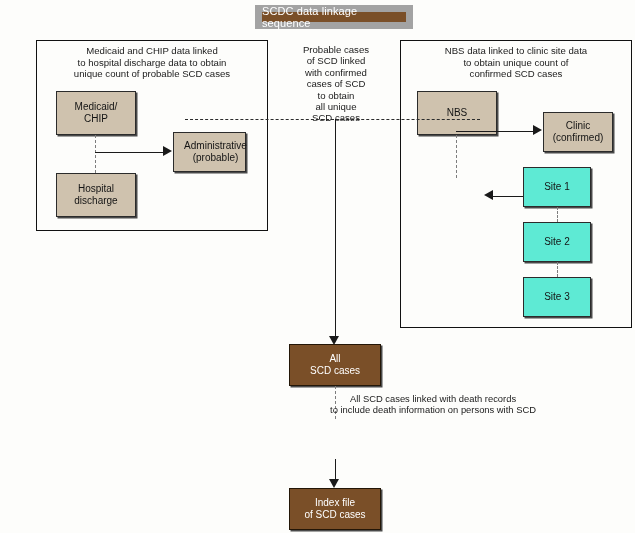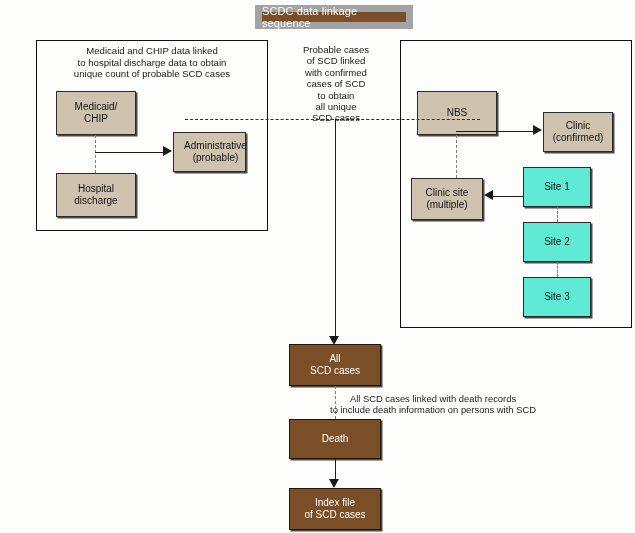--- a/index.html
+++ b/index.html
@@ -136,24 +136,24 @@
   <div class="abs node tan" id="n-hospital">Hospital<br>discharge</div>
   <div class="abs node tan" id="n-admin">Administrative<br>(probable)</div>
 
   <div class="abs vline-dash" id="l-dash-v"></div>
   <div class="abs hline-solid" id="l-arrow-h"></div>
   <div class="abs arrow-head right" id="l-arrow-head"></div>
 
   <div class="abs" id="cap-mid">Probable cases<br>of SCD linked<br>with confirmed<br>cases of SCD<br>to obtain<br>all unique<br>SCD cases</div>
 
   <div class="abs panel" id="panel-right"></div>
+  <div class="abs panel-caption" id="cap-right">NBS data linked to clinic site data<br>to obtain unique count of<br>confirmed SCD cases</div>
 
   <div class="abs node tan" id="n-nbs">NBS</div>
   <div class="abs node tan" id="n-clinic-conf">Clinic<br>(confirmed)</div>
-  <div class="abs node tan" id="n-clinic-site">Clinic site<br>(multiple)</div>
   <div class="abs node white" id="n-site1">Site 1</div>
   <div class="abs node white" id="n-site2">Site 2</div>
   <div class="abs node white" id="n-site3">Site 3</div>
 
   <div class="abs vline-dash" id="r-dash-v"></div>
   <div class="abs hline-solid" id="r-arrow-h"></div>
   <div class="abs arrow-head right" id="r-arrow-head"></div>
   <div class="abs hline-solid" id="r-site-h"></div>
   <div class="abs arrow-head right" id="r-site-arrow-head"></div>
   <div class="abs vline-dash" id="r-s12"></div>
@@ -161,20 +161,19 @@
 
   <div class="abs hline-dash" id="mid-dash-h"></div>
   <div class="abs vline-solid" id="mid-v"></div>
   <div class="abs arrow-head" id="mid-arrow-head"></div>
 
   <div class="abs node brown" id="n-all">All<br>SCD cases</div>
 
   <div class="abs vline-dash" id="b-dash1"></div>
   <div class="abs edge-label" id="lab-death">All SCD cases linked with death records<br>to include death information on persons with SCD</div>
 
-  <div class="abs node brown" id="n-death">Death</div>
 
   <div class="abs vline-solid" id="b-v2"></div>
   <div class="abs arrow-head" id="b-arrow-head2"></div>
 
   <div class="abs node brown" id="n-index">Index file<br>of SCD cases</div>
 
 </div>
 
 </body></html>

